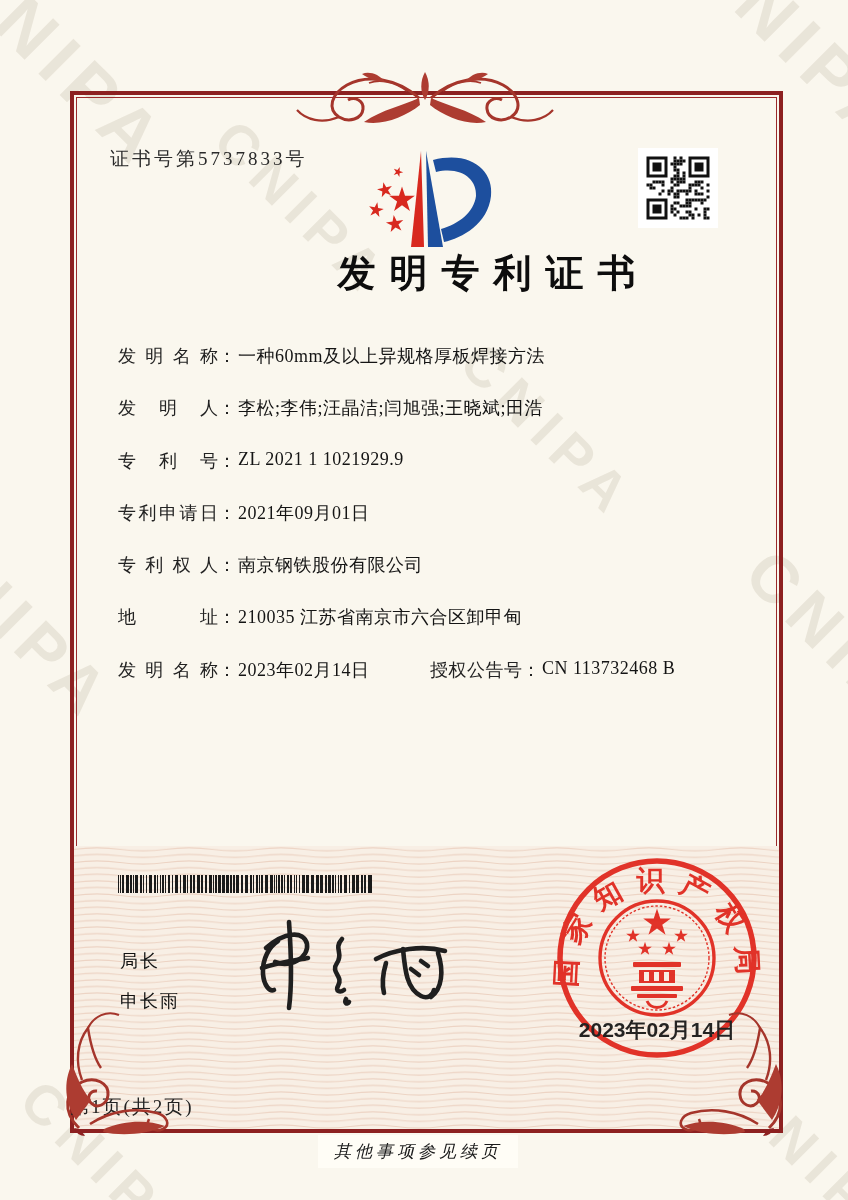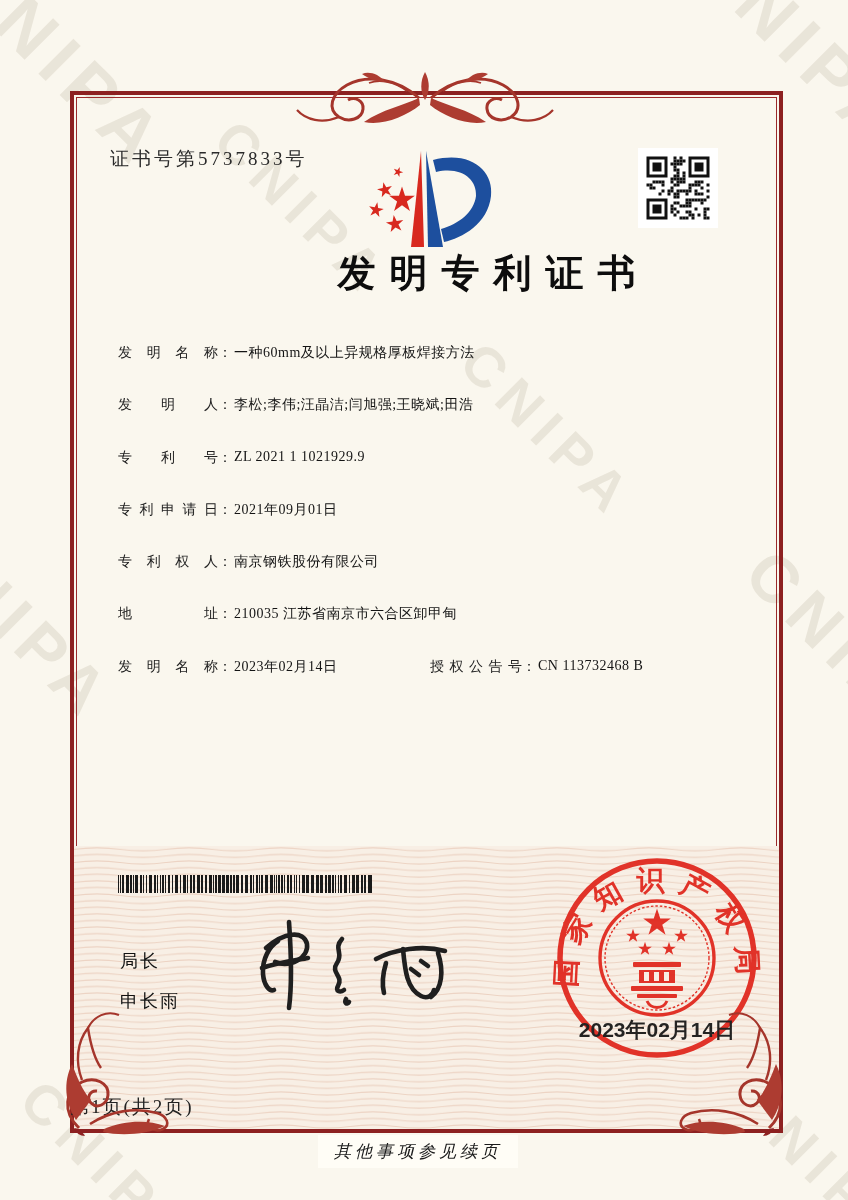--- a/index.html
+++ b/index.html
@@ -25,21 +25,21 @@
     content:"";position:absolute;inset:2px;border:1px solid #9b2a2a;
   }
   .content{position:absolute;inset:0;z-index:3;padding-left:36px;}
   .cert-no{
     position:absolute;left:110px;top:146px;font-size:19px;letter-spacing:3px;color:#2a2a2a;
   }
   .title{
     position:absolute;left:70px;top:248px;width:833px;text-align:center;
     font-size:38px;font-weight:bold;letter-spacing:14px;text-indent:14px;color:#0d0d0d;
   }
-  .fields{position:absolute;left:118px;top:344px;width:620px;font-size:14px;}
+  .fields{position:absolute;left:118px;top:344px;width:620px;font-size:18px;}
   .f-row{position:relative;height:52.3px;display:flex;align-items:flex-start;}
   .f-label{
     display:inline-block;width:100px;text-align:justify;text-align-last:justify;
     color:#222;flex:none;
   }
   .f-colon{flex:none;color:#222;}
   .f-value{margin-left:2px;letter-spacing:.5px;color:#141414;white-space:nowrap;}
   .f-pair2{position:absolute;left:312px;top:0;display:flex;}
   .f-pair2 .f-label{width:92px;}
   .paras{

